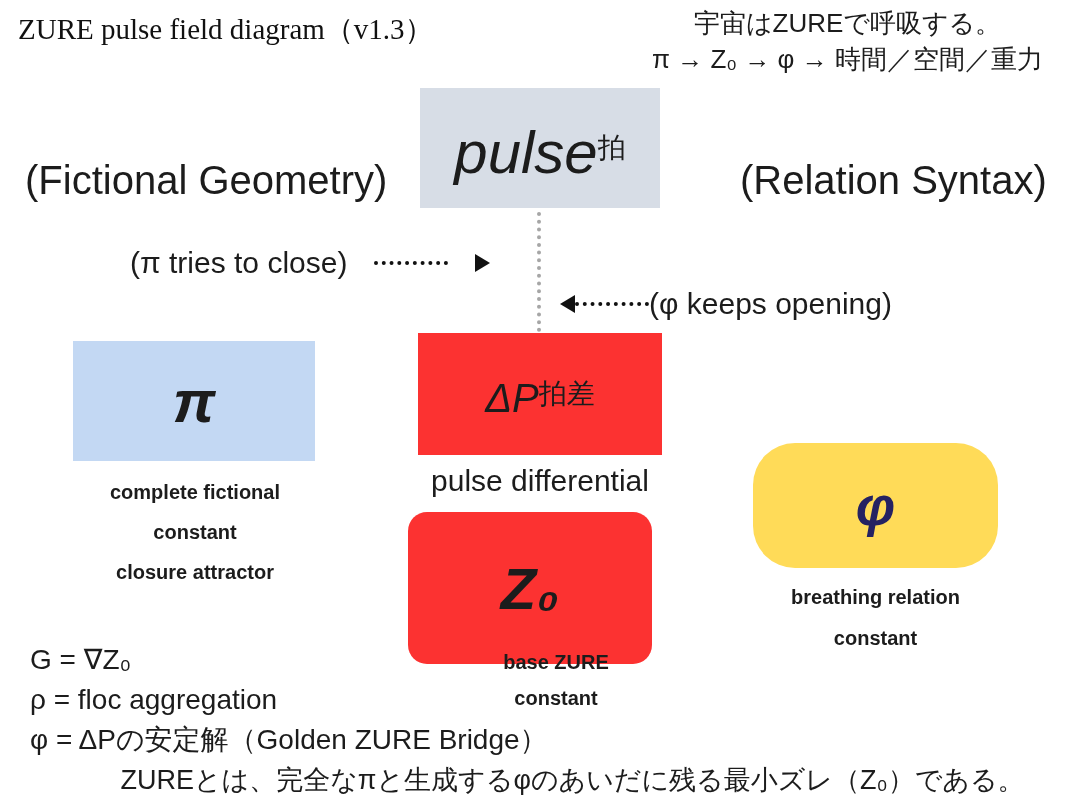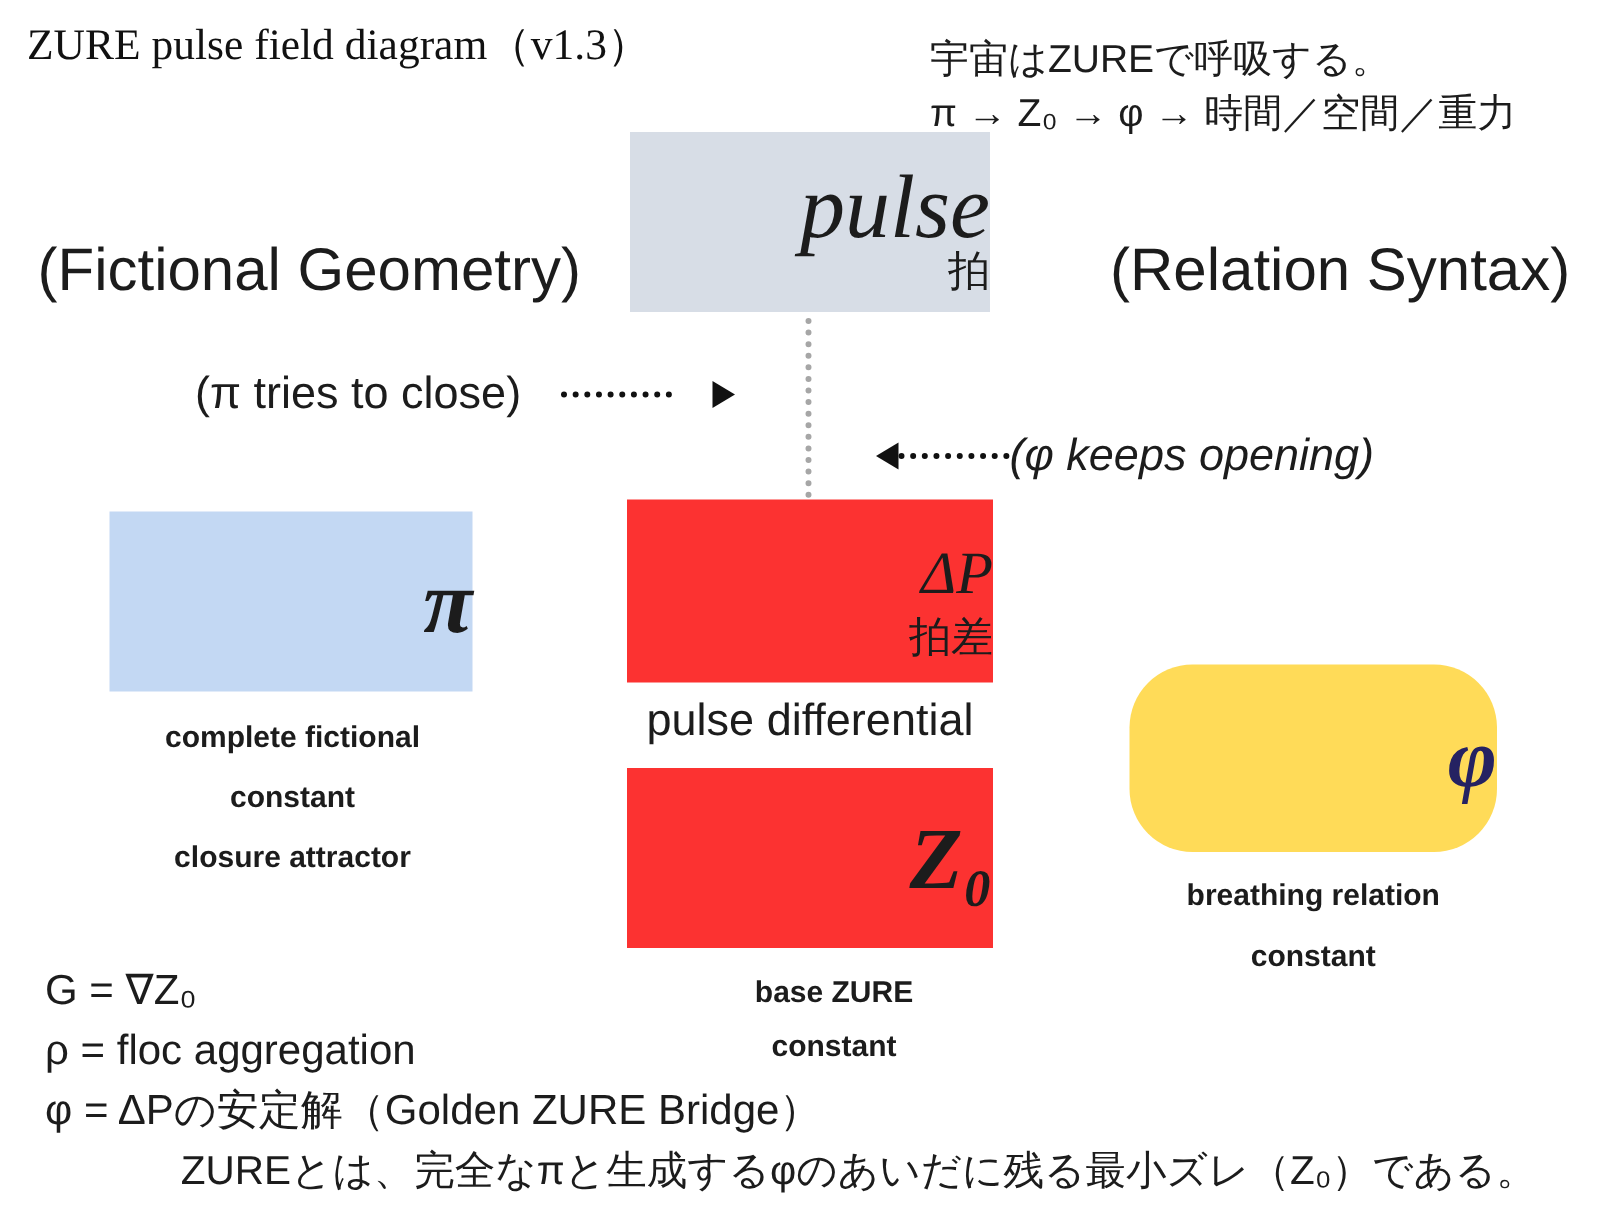--- a/index.html
+++ b/index.html
@@ -9,53 +9,53 @@
   *{margin:0;padding:0;box-sizing:border-box;}
   html,body{width:1080px;height:810px;}
   body{
     position:relative;background:#ffffff;overflow:hidden;
     font-family:"Liberation Sans","DejaVu Sans",sans-serif;color:var(--ink);
   }
   .abs{position:absolute;}
 
   .title{left:18px;top:10px;font-family:"Liberation Serif","DejaVu Serif",serif;
          font-size:29px;color:#111;}
-  .tagline{left:620px;top:5px;width:455px;font-size:26px;line-height:36px;margin-top:16px;}
+  .tagline{left:620px;top:5px;width:455px;text-align:center;font-size:26px;line-height:36px;}
 
   .side-label{font-size:40px;}
   .side-left{left:25px;top:158px;}
   .side-right{left:740px;top:158px;}
 
-  .box{display:flex;flex-direction:column;align-items:flex-end;justify-content:center;font-family:Liberation Serif, serif;}
+  .box{display:flex;flex-direction:row;align-items:center;justify-content:center;}
   .pulse-box{left:420px;top:88px;width:240px;height:120px;background:var(--pulse-bg);}
   .pulse-sym{font-size:60px;font-style:italic;line-height:58px;margin-top:10px;}
   .pulse-sub{font-size:28px;line-height:30px;}
 
   .pi-box{left:73px;top:341px;width:242px;height:120px;background:var(--pi-bg);}
   .pi-sym{font-size:60px;font-style:italic;font-weight:700;}
 
   .redbox{background:var(--red);}
   .dp-box{left:418px;top:333px;width:244px;height:122px;}
   .dp-sym{font-size:40px;font-style:italic;line-height:56px;margin-top:8px;}
   .dp-sub{font-size:28px;line-height:32px;}
-  .z0-box{left:418px;top:512px;width:244px;height:120px;}
+  .z0-box{left:408px;top:512px;width:244px;height:152px;border-radius:19px;}
   .z0-sym{font-size:58px;font-style:italic;font-weight:700;}
 
   .phi-box{left:753px;top:443px;width:245px;height:125px;background:var(--phi-bg);border-radius:42px;}
   .phi-sym{font-size:56px;font-style:italic;font-weight:700;color:var(--phi-fg);}
 
   .caption{text-align:center;font-weight:700;font-size:20px;line-height:40px;}
   .pi-caption{left:35px;top:472px;width:320px;}
   .z0-caption{left:424px;top:644px;width:264px;line-height:36px;}
   .phi-caption{left:723px;top:577px;width:305px;line-height:41px;}
   .dp-caption{left:408px;top:464px;width:264px;text-align:center;font-size:30px;}
 
   .annot{display:flex;align-items:center;font-size:30px;}
   .annot-close{left:130px;top:246px;gap:27px;}
-  .annot-open{left:584px;top:287px;font-style:italic;}
+  .annot-open{left:560px;top:287px;}
   .dotline{border-top:4px dotted #111;width:74px;height:0;}
   .head-right{width:0;height:0;border-left:15px solid #111;
               border-top:9px solid transparent;border-bottom:9px solid transparent;}
   .head-left{width:0;height:0;border-right:15px solid #111;
              border-top:9px solid transparent;border-bottom:9px solid transparent;}
 
   .v-connector{left:537px;top:212px;height:120px;width:0;border-left:4px dotted var(--connector);}
 
   .footnotes{left:30px;top:640px;font-size:28px;line-height:40px;}
   .summary{left:65px;top:762px;width:1015px;text-align:center;font-size:27px;}

